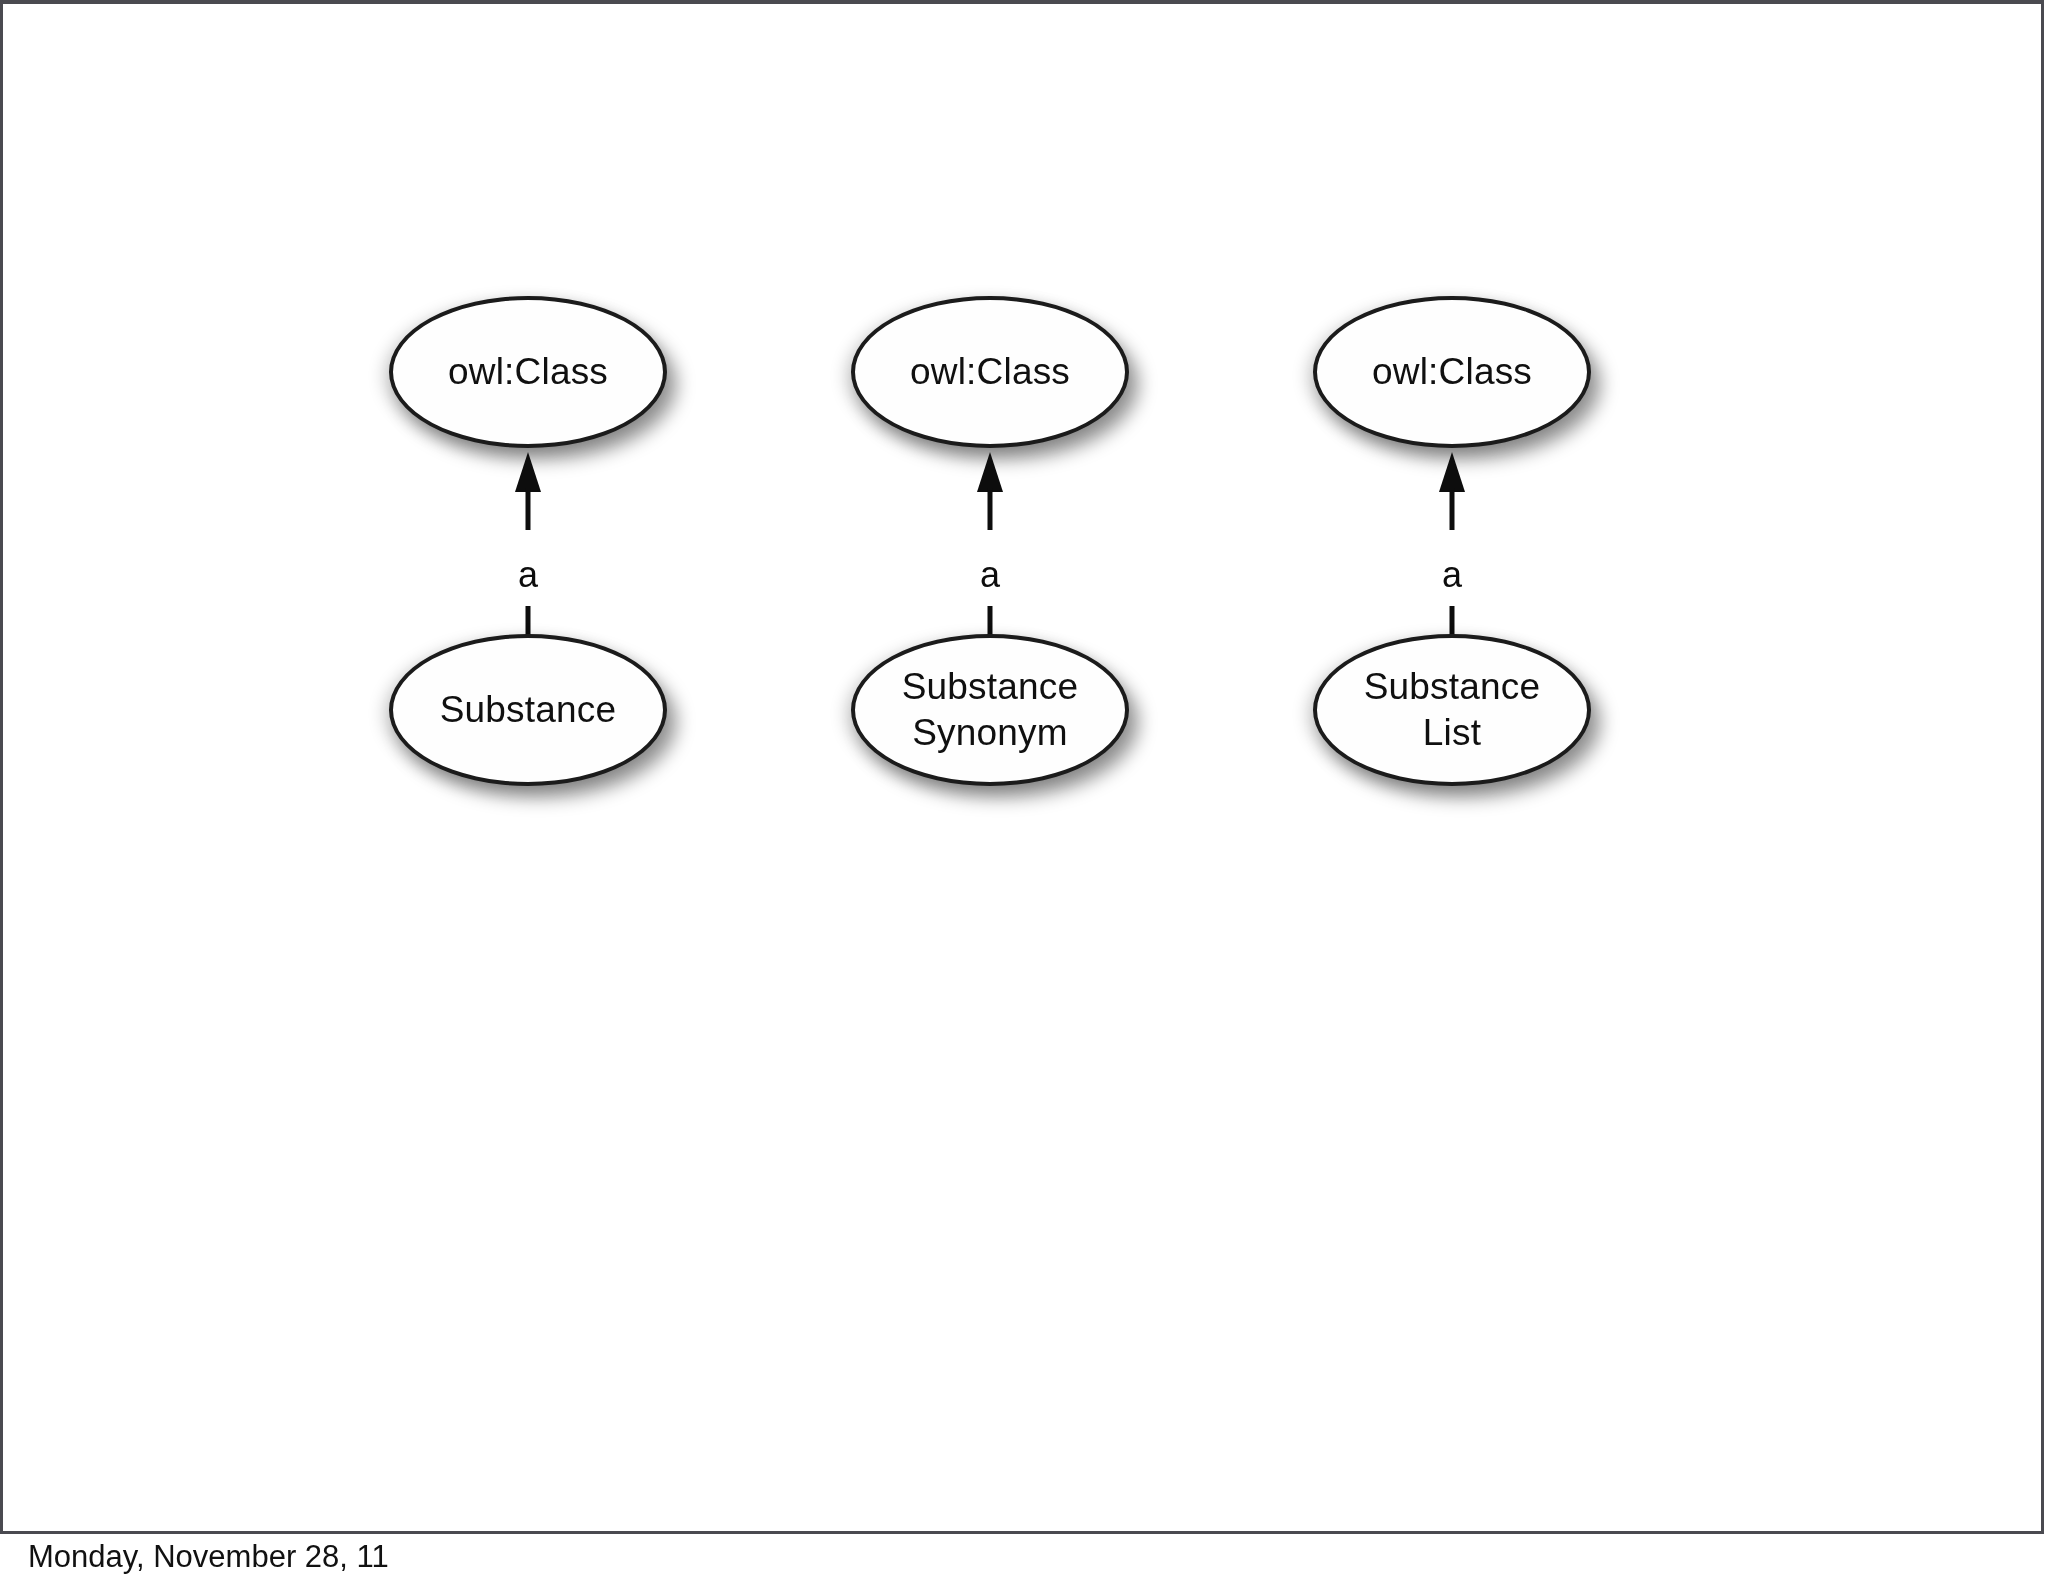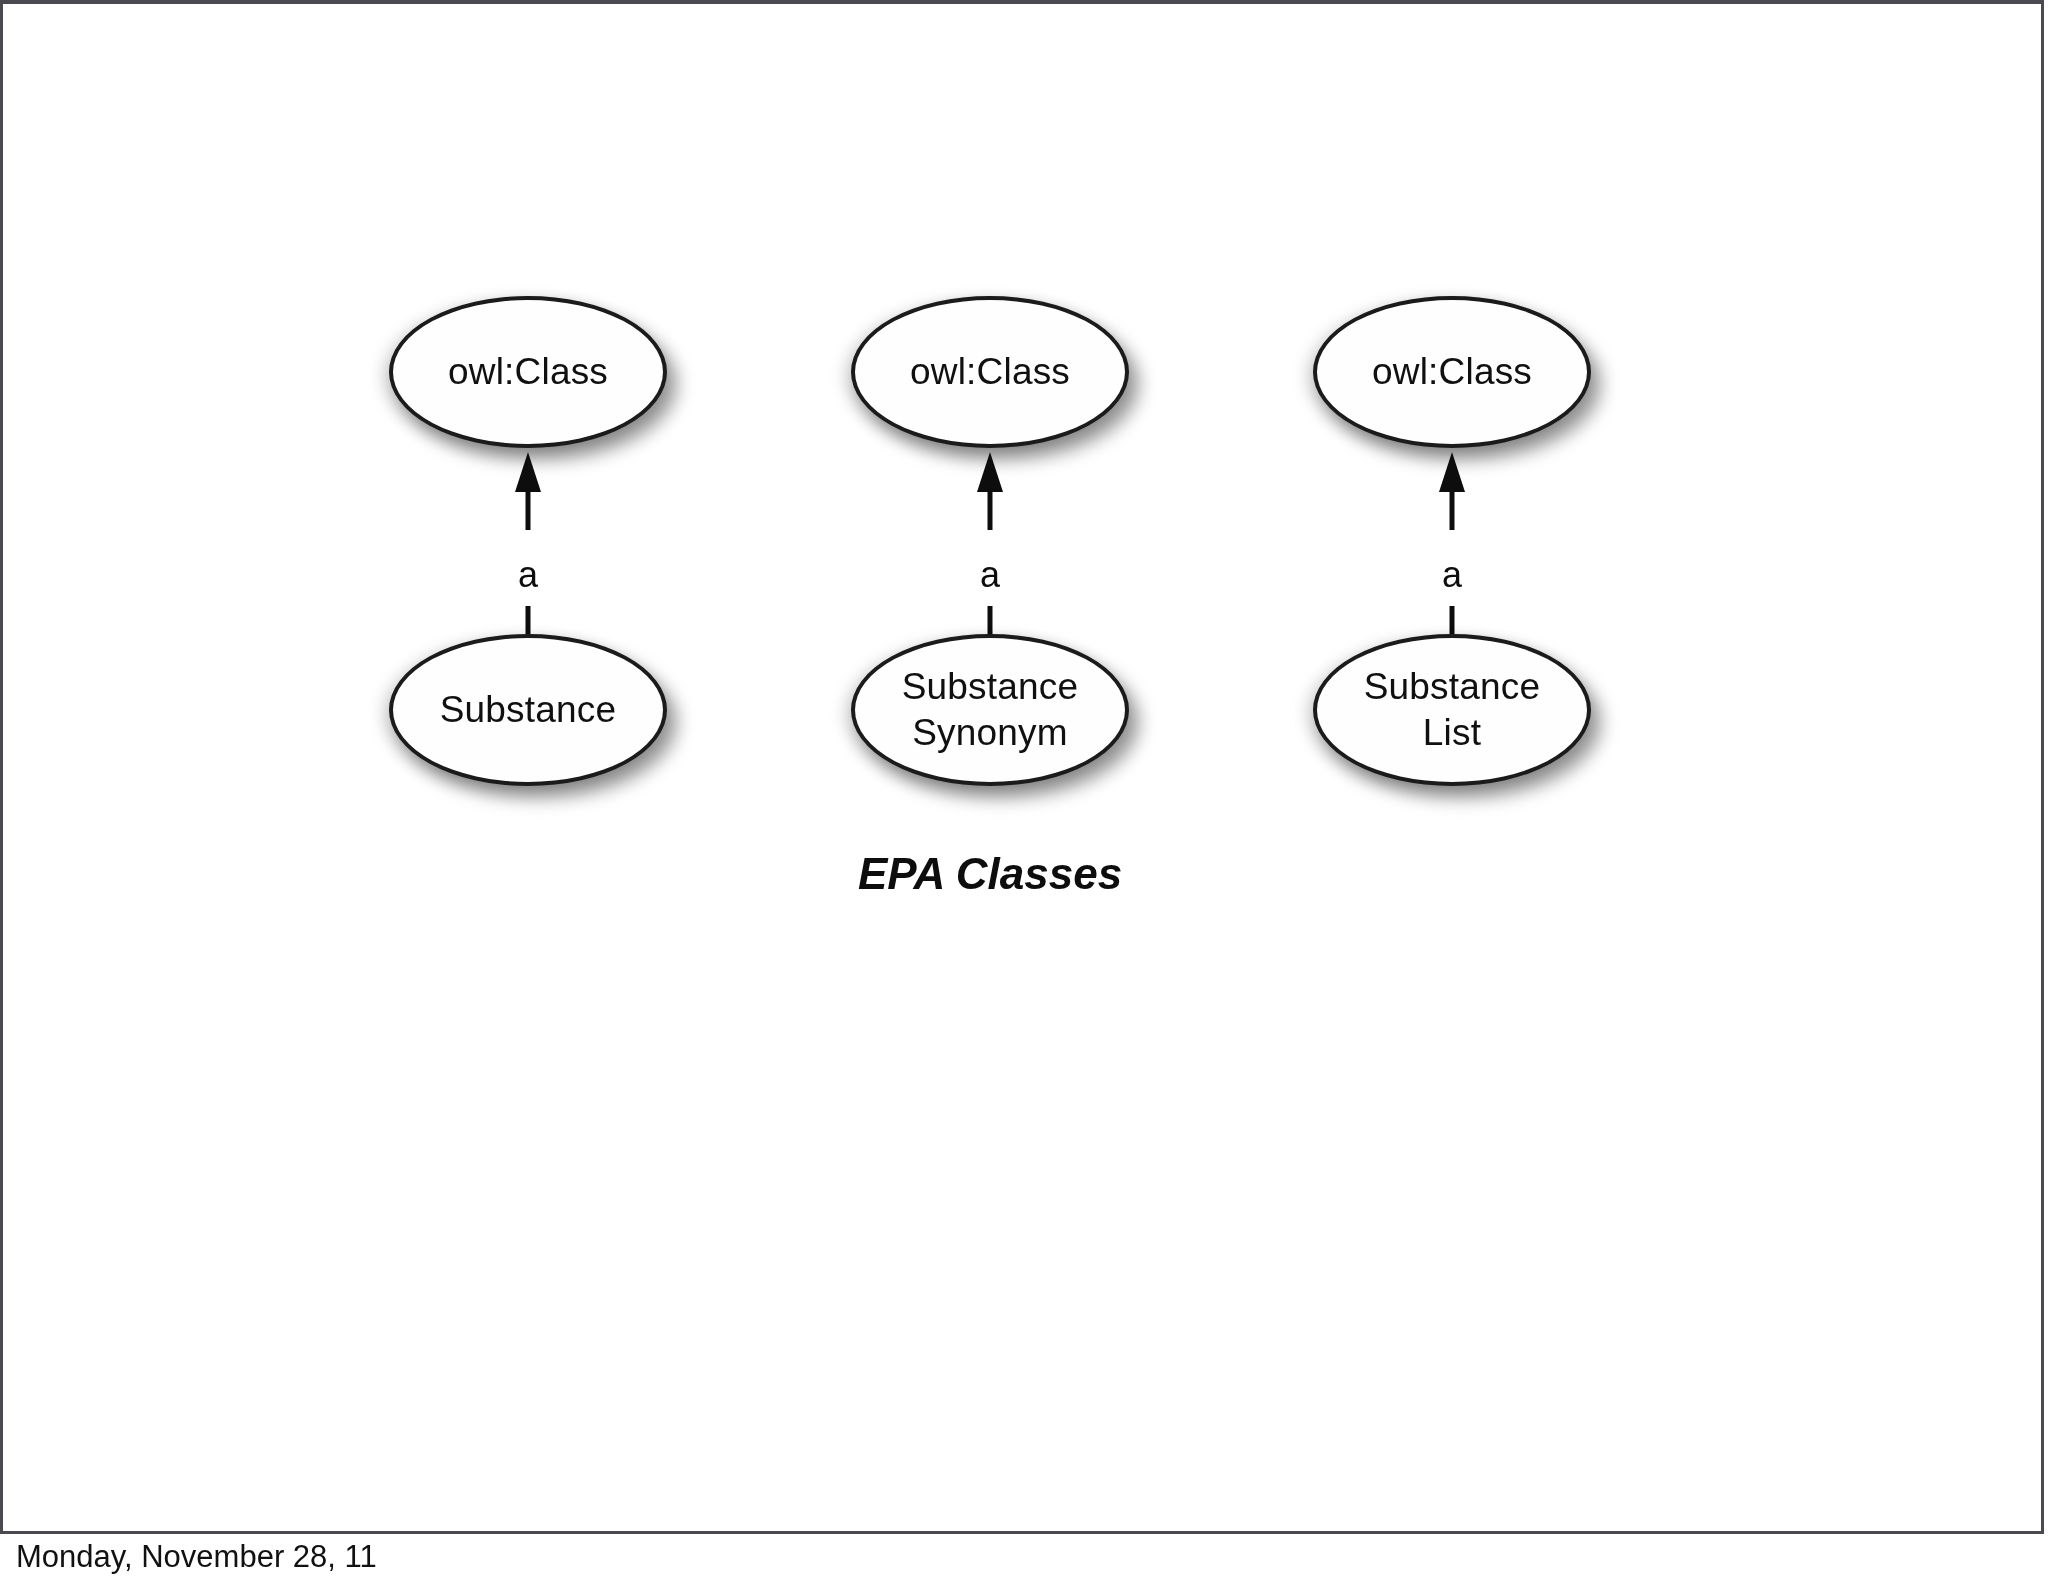--- a/index.html
+++ b/index.html
@@ -88,21 +88,21 @@
     font-weight: bold;
     font-size: 44px;
     color: #0d0d0d;
     white-space: nowrap;
     user-select: none;
   }
 
   
   #footer {
     position: absolute;
-    left: 0;
+    left: 12px;
     top: 1538px;
     width: 1948px;
     height: 38px;
   }
   #footer-date {
     position: absolute;
     left: 16px;
     top: 1px;
     font-family: "Liberation Sans", sans-serif;
     font-size: 31px;
@@ -182,20 +182,19 @@
       <svg width="40" height="34" viewBox="0 0 40 34">
         <line x1="20" y1="0" x2="20" y2="32" stroke="#0d0d0d" stroke-width="5"></line>
       </svg>
     </div>
 
     <div class="node node-instance" style="left:1310px; top:630px; width:278px; height:152px;">
       <span class="node-label">Substance
 List</span>
     </div>
 
-    <div id="diagram-caption" style="left:855px; top:845px;">EPA Classes</div>
 
   </div>
 </div>
 
 <div id="footer">
   <div id="footer-date">Monday, November 28, 11</div>
 </div>
 
 </body></html>

